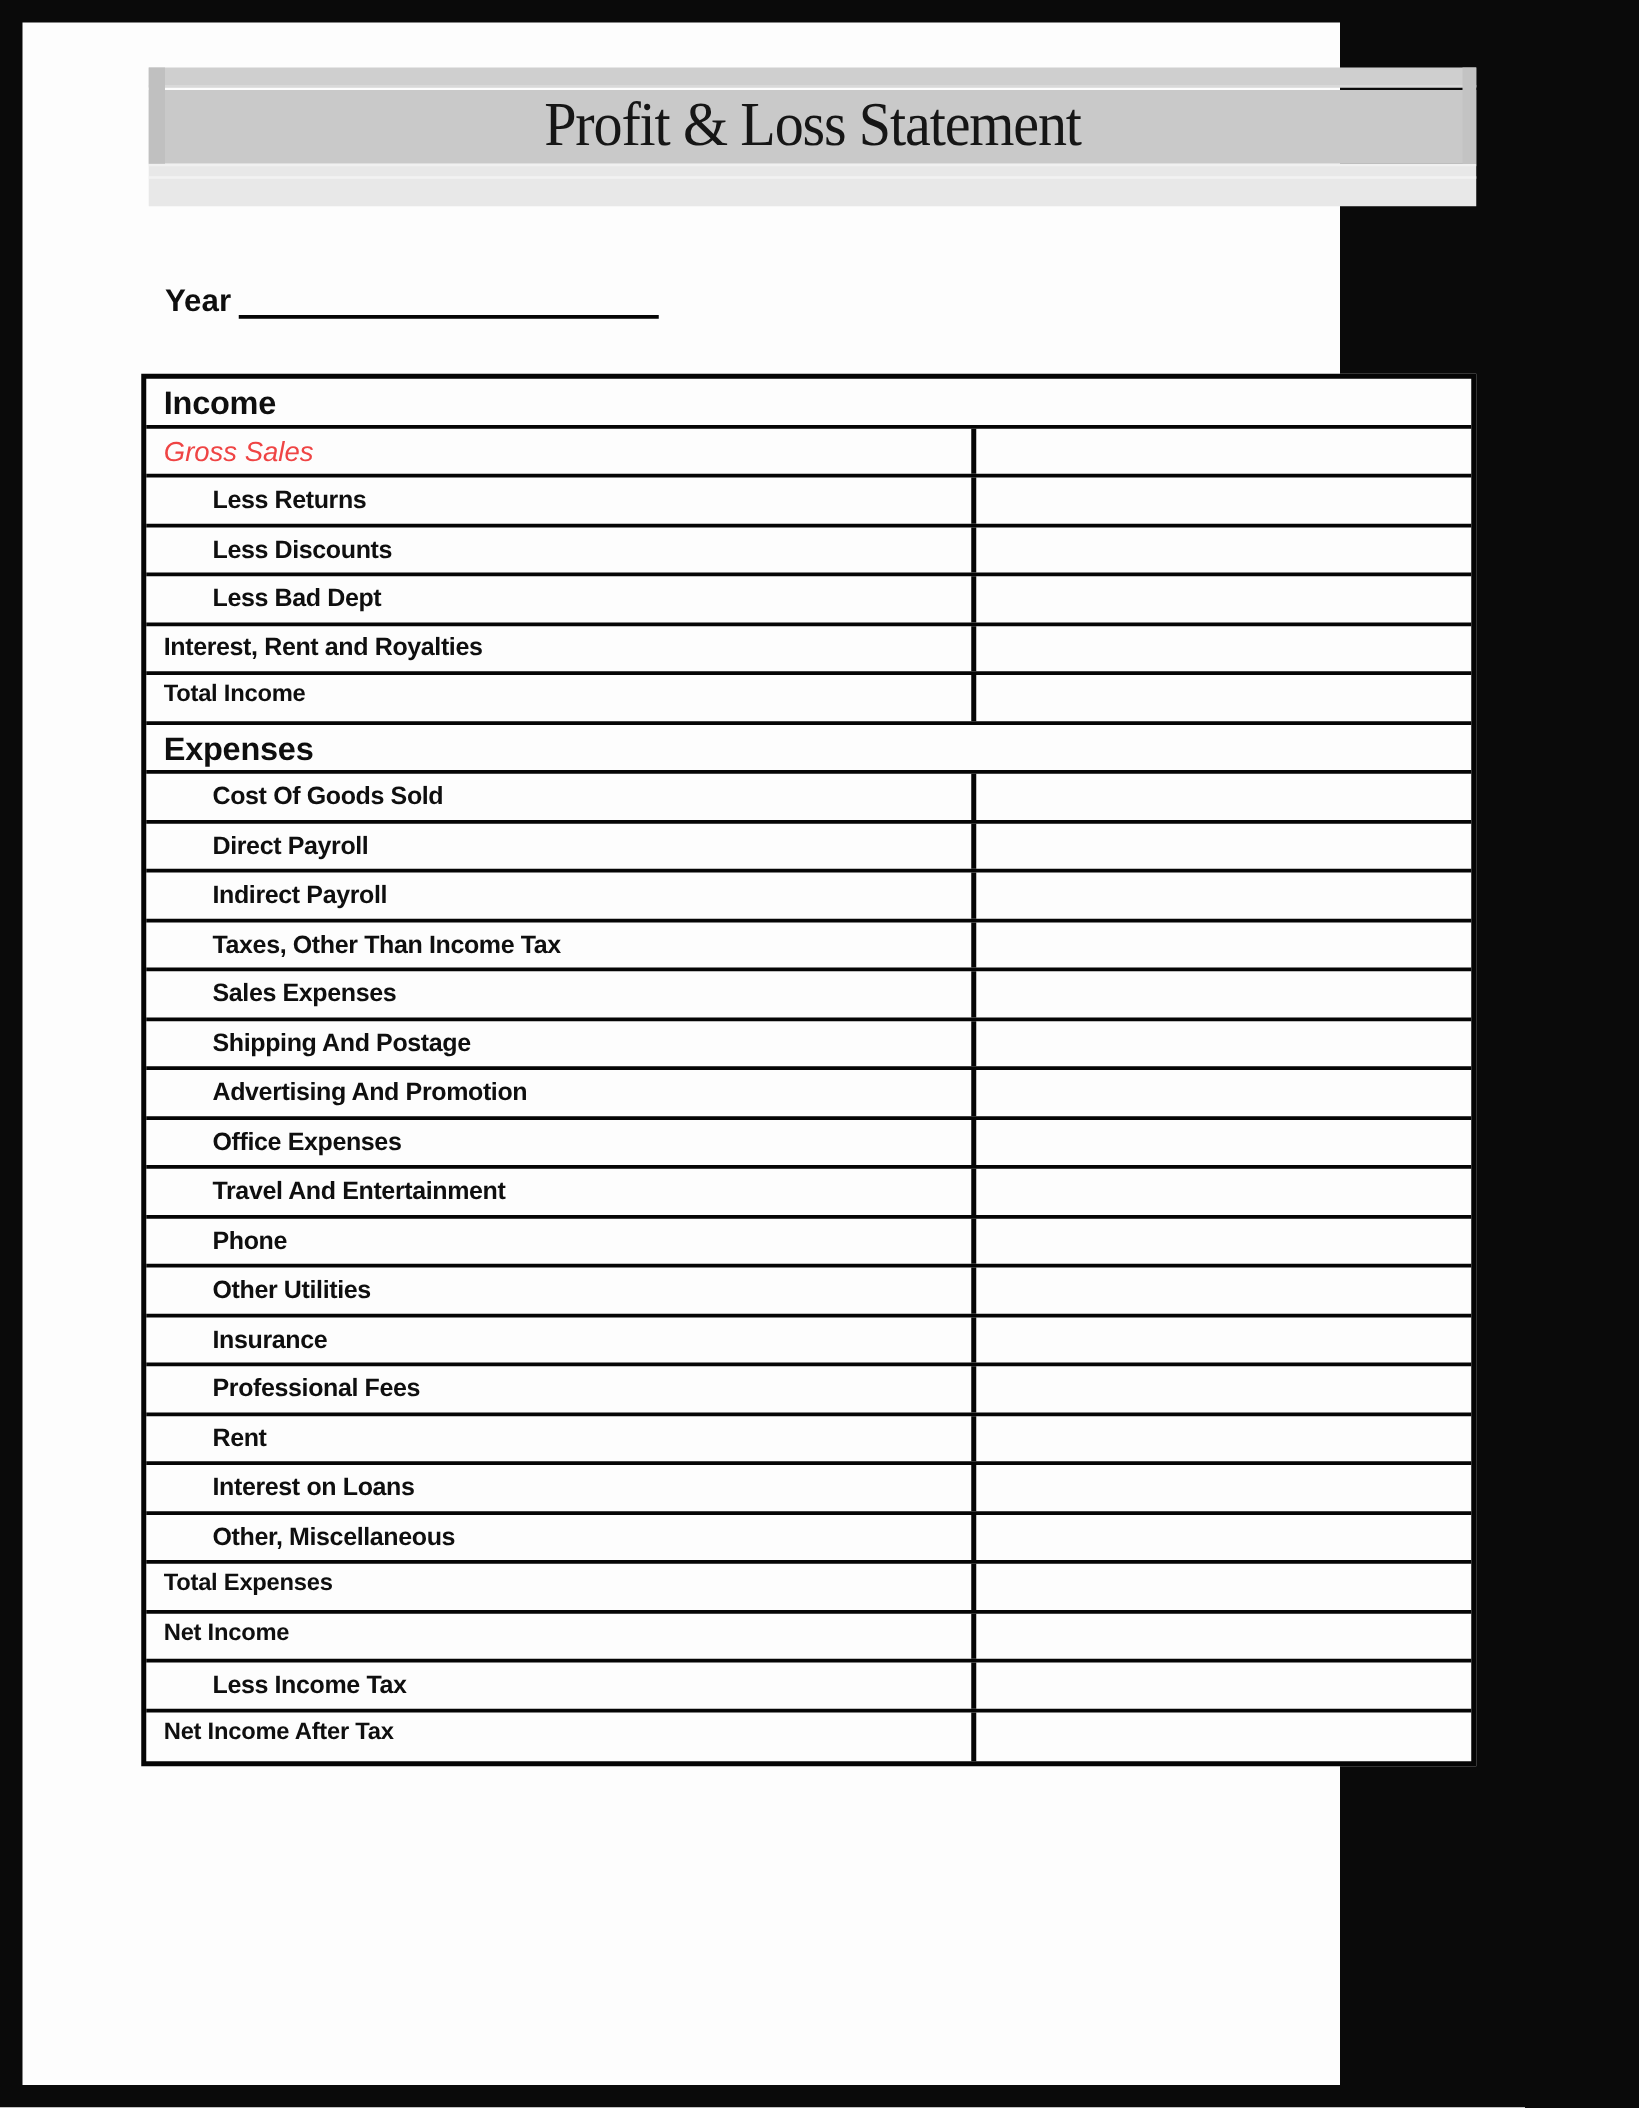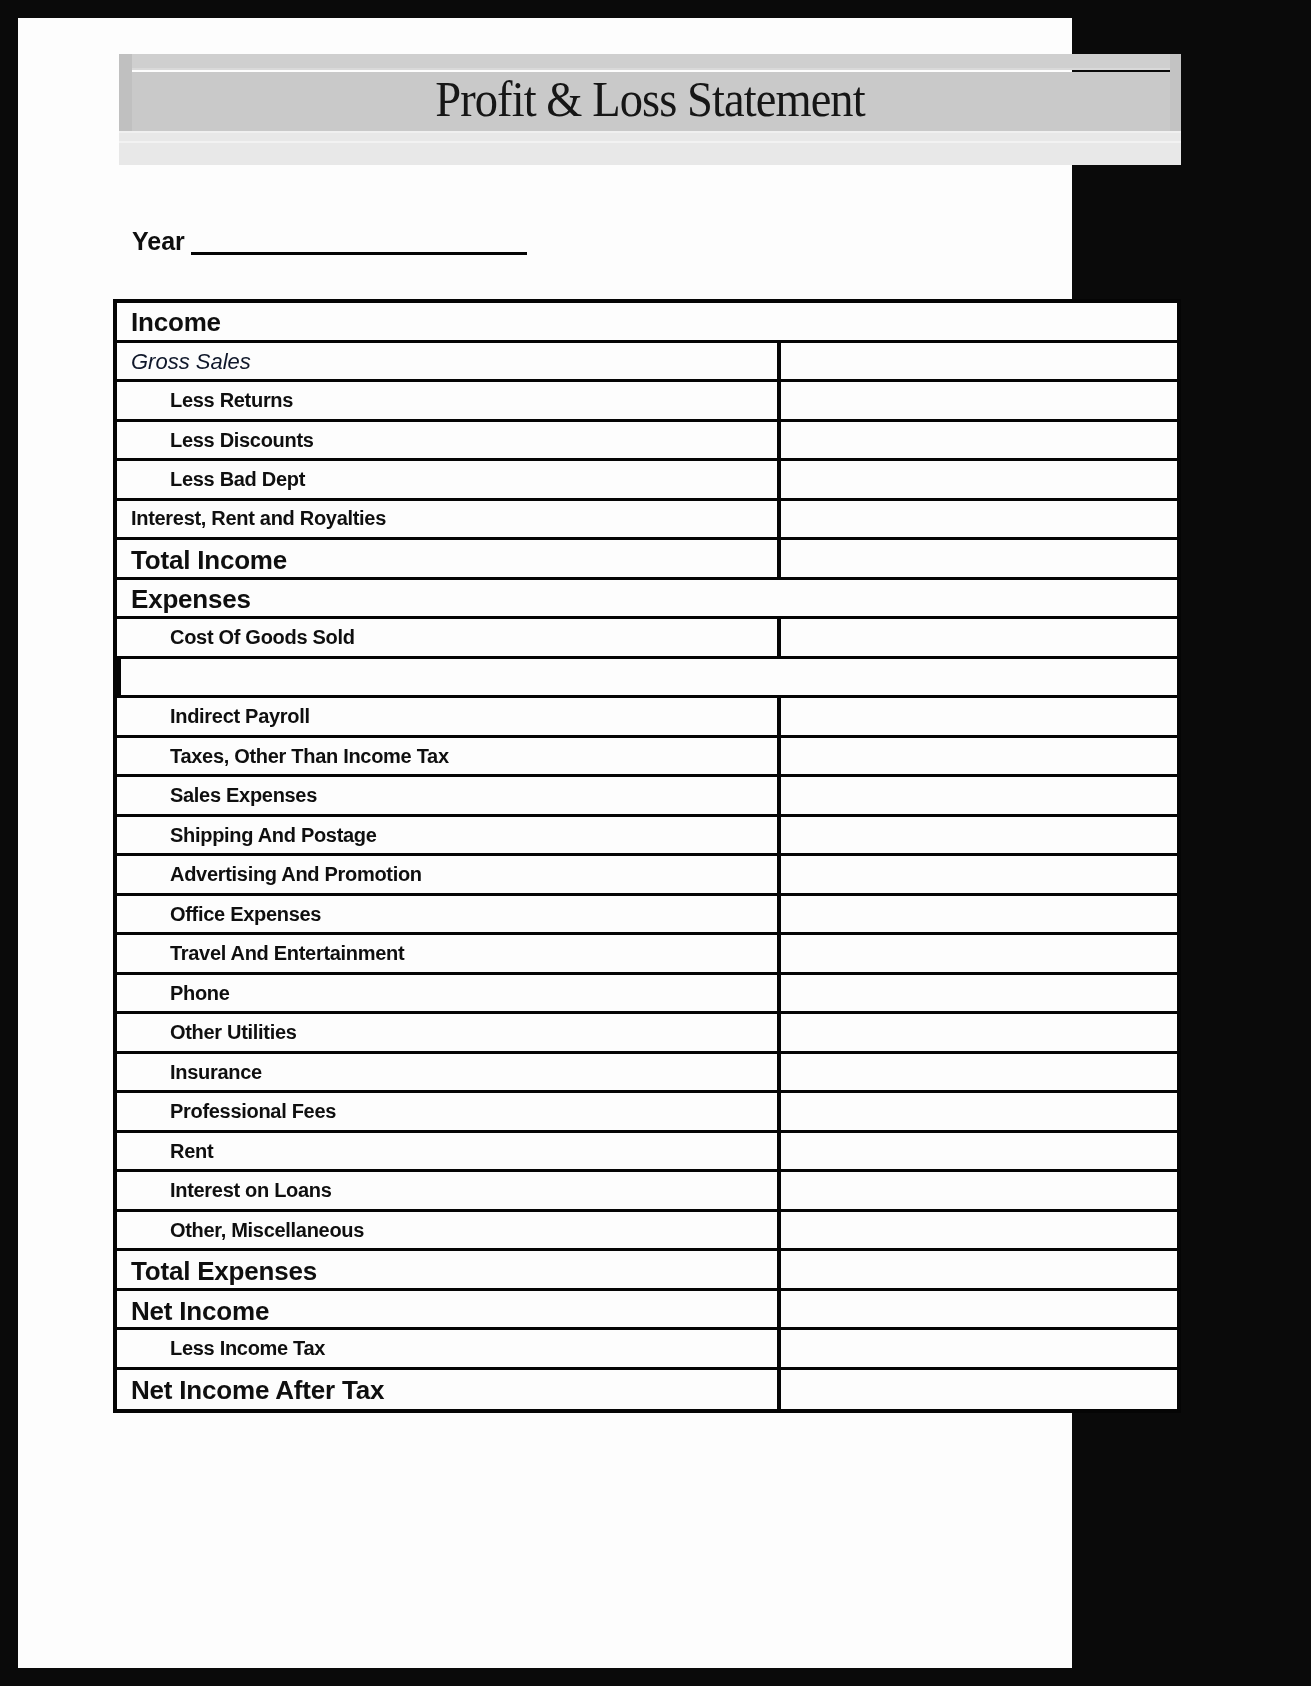--- a/index.html
+++ b/index.html
@@ -147,21 +147,21 @@
   }
 
   
   .pl-row.section .pl-label-cell {
     font-size: 26px;
     font-weight: bold;
     padding: 4px 0 0 14px;
     letter-spacing: -0.2px;
   }
   .pl-row.total .pl-label-cell {
-    font-size: 26px;
+    font-size: 19px;
     font-weight: bold;
     padding: 5px 0 0 14px;
     letter-spacing: -0.2px;
   }
   .pl-row.item-flush .pl-label-cell {
     font-size: 20px;
     font-weight: bold;
     padding: 6px 0 0 14px;
     letter-spacing: -0.3px;
   }
@@ -169,21 +169,21 @@
     font-size: 20px;
     font-weight: bold;
     padding: 7px 0 16px 53px;
     letter-spacing: -0.3px;
   }
   .pl-row.item-italic .pl-label-cell {
     font-size: 22px;
     font-style: italic;
     font-weight: 400;
     padding: 6px 0 0 14px;
-    color: #0f172a;
+    color: #ef4444;
   }
 </style>
 </head>
 <body>
 
 <div class="canvas">
   <div class="page">
 
     <div class="banner">
       <div class="banner-strip-top"></div>
@@ -228,20 +228,21 @@
           <div class="pl-value-cell"></div>
         </div>
         <div class="pl-row section">
           <div class="pl-label-cell">Expenses</div>
         </div>
         <div class="pl-row item-indent">
           <div class="pl-label-cell">Cost Of Goods Sold</div>
           <div class="pl-value-cell"></div>
         </div>
         <div class="pl-row item-indent">
+          <div class="pl-label-cell">Direct Payroll</div>
           <div class="pl-value-cell"></div>
         </div>
         <div class="pl-row item-indent">
           <div class="pl-label-cell">Indirect Payroll</div>
           <div class="pl-value-cell"></div>
         </div>
         <div class="pl-row item-indent">
           <div class="pl-label-cell">Taxes, Other Than Income Tax</div>
           <div class="pl-value-cell"></div>
         </div>

